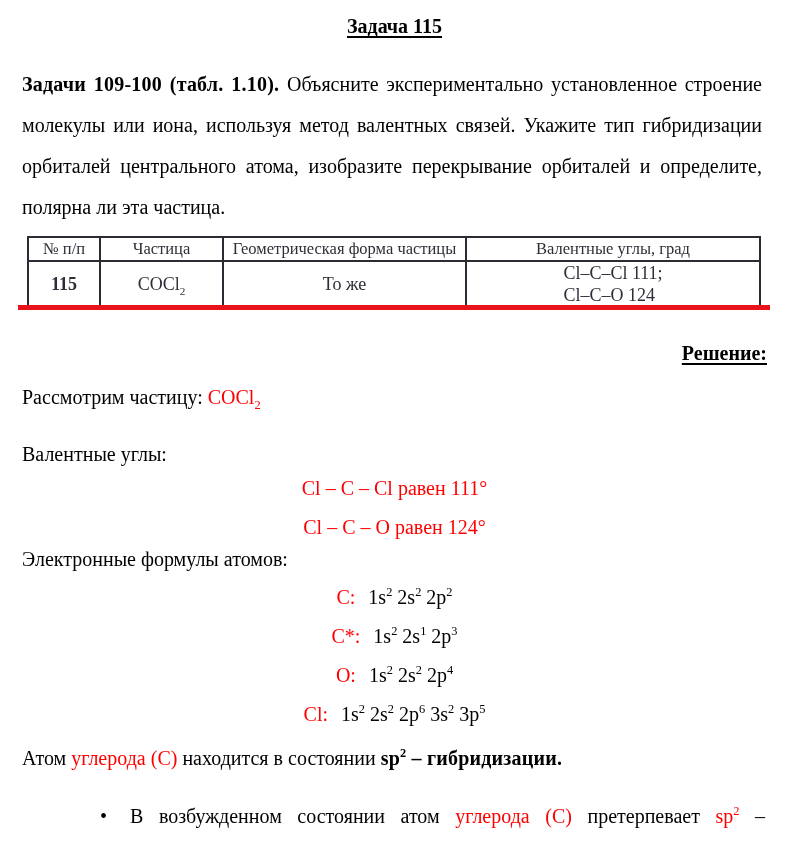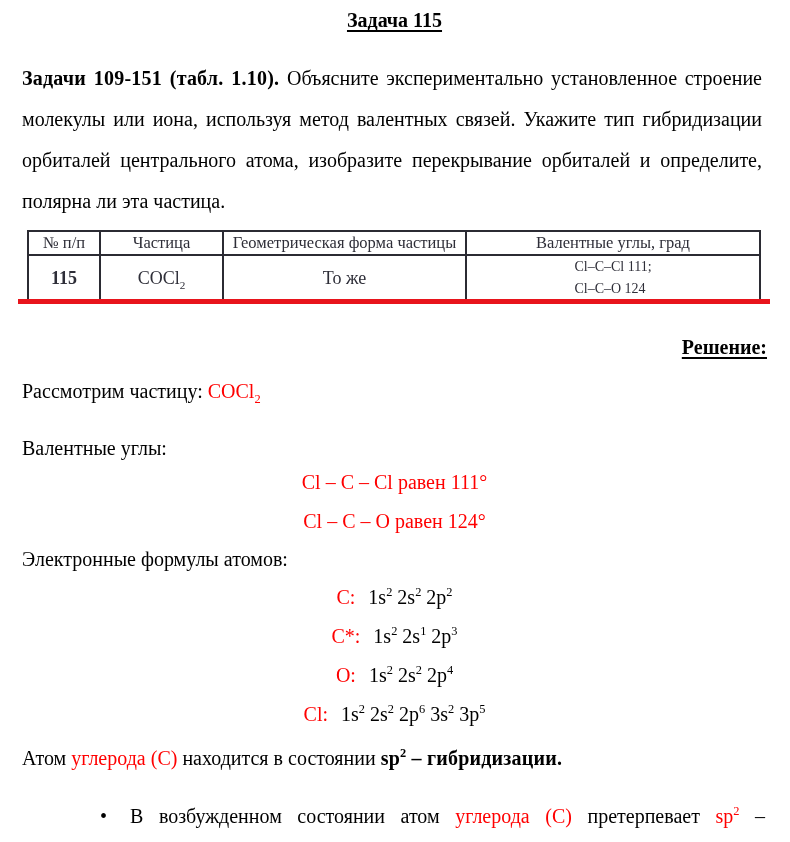--- a/index.html
+++ b/index.html
@@ -11,21 +11,21 @@
   html,body{margin:0;padding:0;background:#fff;}
   .page{
     width:790px;height:842px;overflow:hidden;
     padding:8px 23px 0 22px;
     font-family:"Liberation Serif","DejaVu Serif",serif;
     color:#000;background:#fff;position:relative;
   }
   .red{color:var(--accent-red);}
   
   .doc-title{
-    margin:0;text-align:center;font-size:20px;line-height:25px;font-weight:bold;
+    margin:6px;text-align:center;font-size:20px;line-height:25px;font-weight:bold;
     text-decoration:underline;text-underline-offset:3px;
   }
   
   .intro{
     margin:25px 0 0 0;width:740px;
     font-size:20px;line-height:41px;text-align:justify;
   }
   .intro b{letter-spacing:.2px;}
   
   .table-wrap{margin-top:8px;}
@@ -38,36 +38,36 @@
     border:2px solid #2b2b33;text-align:center;vertical-align:middle;
     padding:0 4px;
   }
   table.task-table th{font-weight:normal;font-size:16.5px;height:24px;}
   table.task-table td{font-size:18px;height:44px;}
   .col-num{width:72px;}
   .col-particle{width:123px;}
   .col-shape{width:243px;}
   .col-angles{width:294px;}
   td.num-cell{font-weight:bold;font-size:17px;}
-  .angles-block{display:inline-block;text-align:left;line-height:22px;font-size:14px;}
+  .angles-block{display:inline-block;text-align:left;line-height:22px;font-size:18px;}
   .table-rule{
     width:752px;height:5px;background:var(--rule-red);
     margin:-3px 0 0 -4px;position:relative;z-index:2;
   }
   
   .solution-heading{
     margin:30px 0 0 0;text-align:right;font-size:20px;line-height:26px;font-weight:bold;
     text-decoration:underline;text-underline-offset:3px;
   }
   .line{font-size:20px;line-height:26px;}
   .consider-line{margin-top:18px;}
   .angles-label{margin-top:31px;}
   .angle-line{margin-top:8px;text-align:center;color:var(--accent-red);}
   .angle-line + .angle-line{margin-top:13px;}
-  .electron-label{margin-top:12px;}
+  .electron-label{margin-top:6px;}
   .config-line{margin-top:13px;text-align:center;font-size:20px;line-height:26px;}
   #electron-configs .config-line:first-child{margin-top:12px;}
   .config-line .atom{margin-right:13px;}
   sup{font-size:62%;line-height:0;}
   sub{font-size:62%;line-height:0;}
   .hybrid-line{margin-top:18px;}
   .hybrid-line b{letter-spacing:.2px;}
   
   .bullet-line{
     margin-top:32px;position:relative;padding-left:108px;width:743px;
@@ -76,21 +76,21 @@
   .bullet-marker{position:absolute;left:78px;top:0;}
   .bullet-text{text-align:justify;text-align-last:justify;}
 </style>
 </head>
 <body>
 
 <div class="page">
 
   <h1 class="doc-title">Задача 115</h1>
 
-  <p class="intro"><b>Задачи 109-151 (табл. 1.10).</b> <span>Объясните экспериментально установленное строение молекулы или иона, используя метод валентных связей. Укажите тип гибридизации орбиталей центрального атома, изобразите перекрывание орбиталей и определите, полярна ли эта частица.</span></p>
+  <p class="intro"><b>Задачи 109-100 (табл. 1.10).</b> <span>Объясните экспериментально установленное строение молекулы или иона, используя метод валентных связей. Укажите тип гибридизации орбиталей центрального атома, изобразите перекрывание орбиталей и определите, полярна ли эта частица.</span></p>
 
   <div class="table-wrap">
     <table class="task-table">
       <colgroup>
         <col class="col-num">
           <col class="col-particle">
           <col class="col-shape">
           <col class="col-angles">
       </colgroup>
       <thead>

